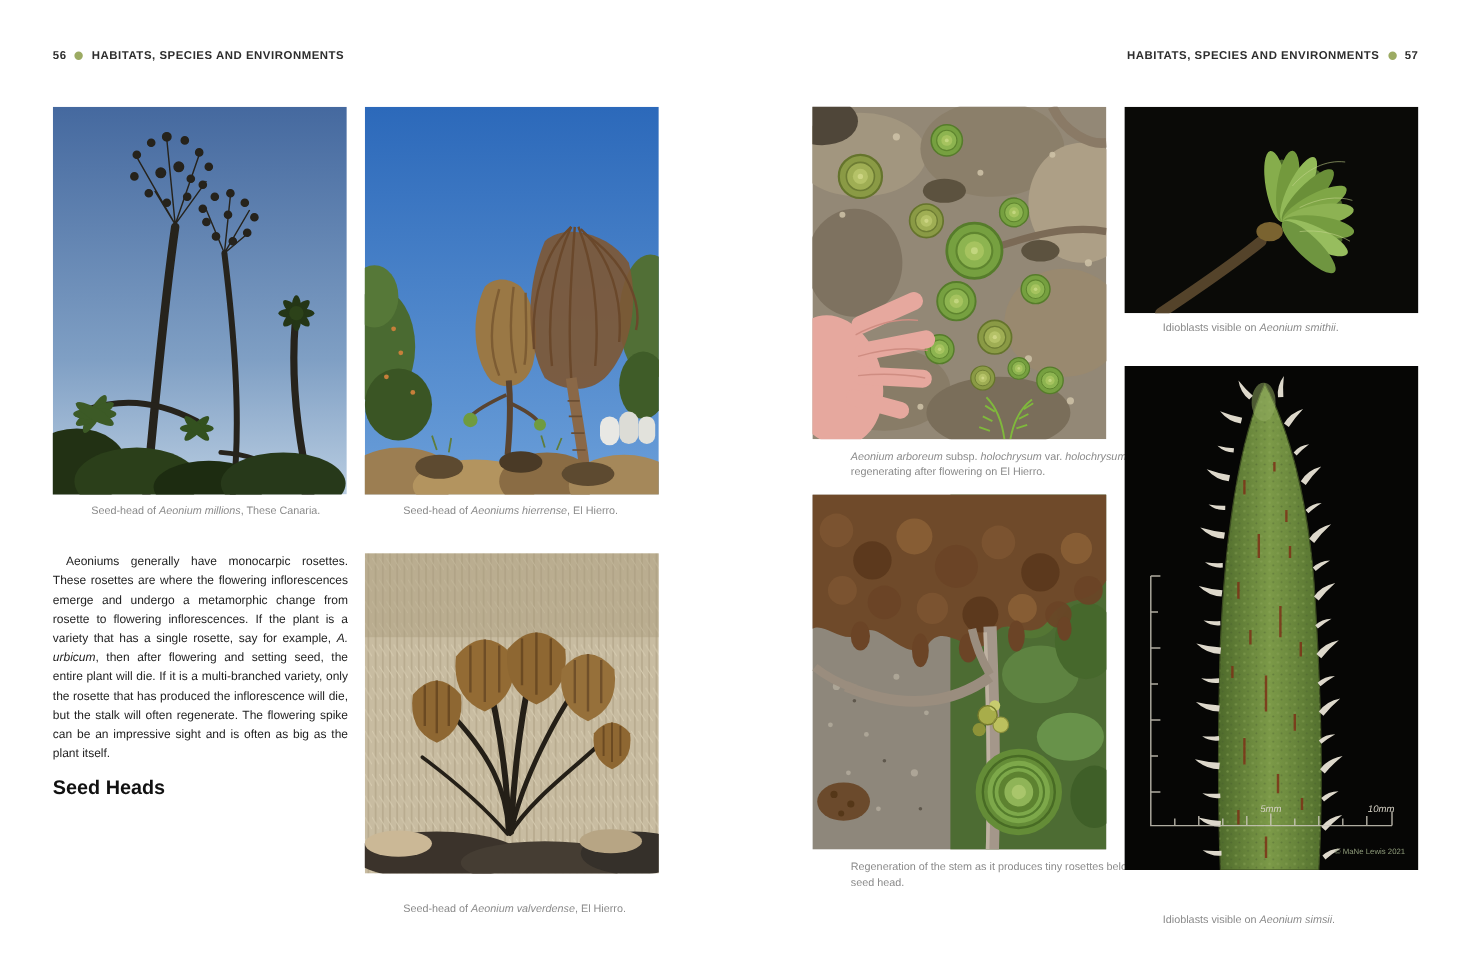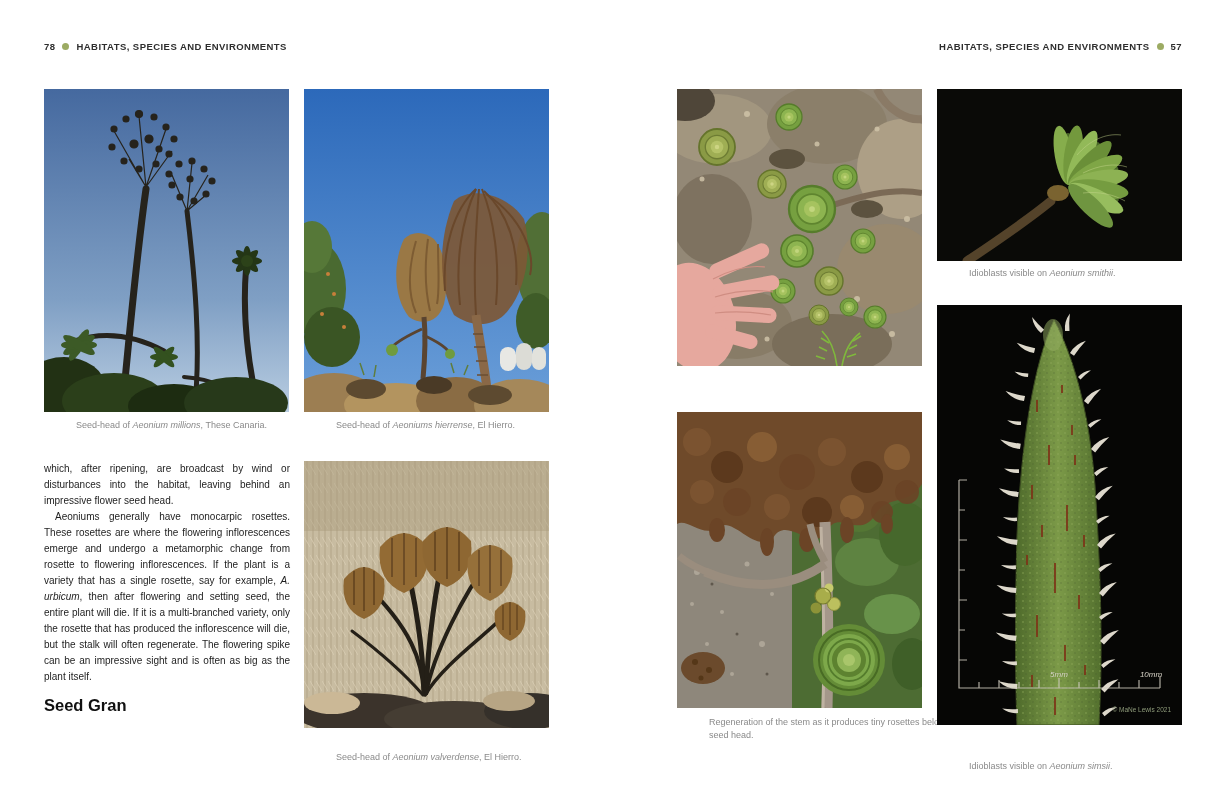--- a/index.html
+++ b/index.html
@@ -22,21 +22,21 @@
   .bodycol h2{margin:11px 0 7px 0;font-size:16.5px;line-height:18px;font-weight:700;color:#111;}
   .photo{display:block;}
   svg text{font-family:"Liberation Sans", sans-serif;}
 </style>
 </head>
 <body>
 
 <div class="abs" style="left:0;top:0;width:611px;height:795px;">
 
   <div class="abs runhead" style="left:44px;top:41px;">
-    <span>78</span>
+    <span>56</span>
     <span class="dot"></span>
     <span>HABITATS, SPECIES AND ENVIRONMENTS</span>
   </div>
 
   <svg class="abs photo" style="left:44px;top:89px;" width="245" height="323" viewBox="0 0 245 323">
     <defs>
       <linearGradient id="p1sky" x1="0" y1="0" x2="0" y2="1">
         <stop offset="0" stop-color="#45699f"></stop>
           <stop offset="0.65" stop-color="#7f9fc4"></stop>
         <stop offset="1" stop-color="#b9cde1"></stop>
@@ -175,23 +175,22 @@
   </svg>
 
   <div class="abs caption" style="left:44px;top:419px;width:245px;">
     <span>Seed-head of </span><i>Aeonium millions</i><span>, These Canaria.</span>
   </div>
   <div class="abs caption" style="left:304px;top:419px;width:245px;">
     <span>Seed-head of </span><i>Aeoniums hierrense</i><span>, El Hierro.</span>
   </div>
 
   <div class="abs bodycol" style="left:44px;top:461px;">
-    <p>which, after ripening, are broadcast by wind or disturbances into the habitat, leaving behind an impressive flower seed head.</p>
     <p class="indent"><span>Aeoniums generally have monocarpic rosettes. These rosettes are where the flowering inflorescences emerge and undergo a metamorphic change from rosette to flowering inflorescences. If the plant is a variety that has a single rosette, say for example, </span><i>A. urbicum</i><span>, then after flowering and setting seed, the entire plant will die. If it is a multi-branched variety, only the rosette that has produced the inflorescence will die, but the stalk will often regenerate. The flowering spike can be an impressive sight and is often as big as the plant itself.</span></p>
-    <h2>Seed Gran</h2>
+    <h2>Seed Heads</h2>
   </div>
 
   <svg class="abs photo" style="left:304px;top:461px;" width="245" height="267" viewBox="0 0 245 267">
     <defs>
       <pattern id="p3grass" width="6" height="18" patternUnits="userSpaceOnUse">
         <rect width="6" height="18" fill="#c8bca1"></rect>
         <path d="M3,0 V18" stroke="#b2a488" stroke-width="1"></path>
         <path d="M0,4 L6,14" stroke="#d8cdb2" stroke-width="0.8"></path>
       </pattern>
     </defs>
@@ -319,20 +318,23 @@
       <path d="M36,190 C55,180 72,176 88,178 M38,208 C58,202 78,200 96,203 M38,224 C58,222 78,223 94,226"></path>
     </g>
 
     <g stroke="#7fb83c" stroke-width="1.6" fill="none">
       <path d="M160,277 C158,262 153,250 145,242"></path>
         <path d="M165,277 C168,260 175,250 183,244"></path>
       <path d="M150,262 l-8,-4 M152,254 l-8,-5 M172,260 l8,-4 M176,252 l8,-5 M148,270 l-9,-3 M170,268 l9,-3"></path>
     </g>
   </svg>
 
+  <div class="abs caption" style="left:66px;top:374px;width:254px;">
+    <i>Aeonium arboreum</i><span> subsp. </span><i>holochrysum</i><span> var. </span><i>holochrysum</i><span> regenerating after flowering on El Hierro.</span>
+  </div>
 
   <svg class="abs photo" style="left:326px;top:89px;" width="245" height="172" viewBox="0 0 245 172">
     <rect width="245" height="172" fill="#0a0a07"></rect>
     <path d="M30,172 C60,152 92,130 114,112" stroke="#54432a" stroke-width="9" fill="none" stroke-linecap="round"></path>
     <ellipse cx="121" cy="104" rx="11" ry="8" fill="#7a6330"></ellipse>
     <g transform="translate(132,96)">
       <g fill="#50702c" opacity="0.9">
         <ellipse cx="26" cy="0" rx="26" ry="8" transform="rotate(-91)"></ellipse>
           <ellipse cx="26" cy="0" rx="26" ry="8" transform="rotate(-55)"></ellipse>
         <ellipse cx="26" cy="0" rx="26" ry="8" transform="rotate(-19)"></ellipse>

